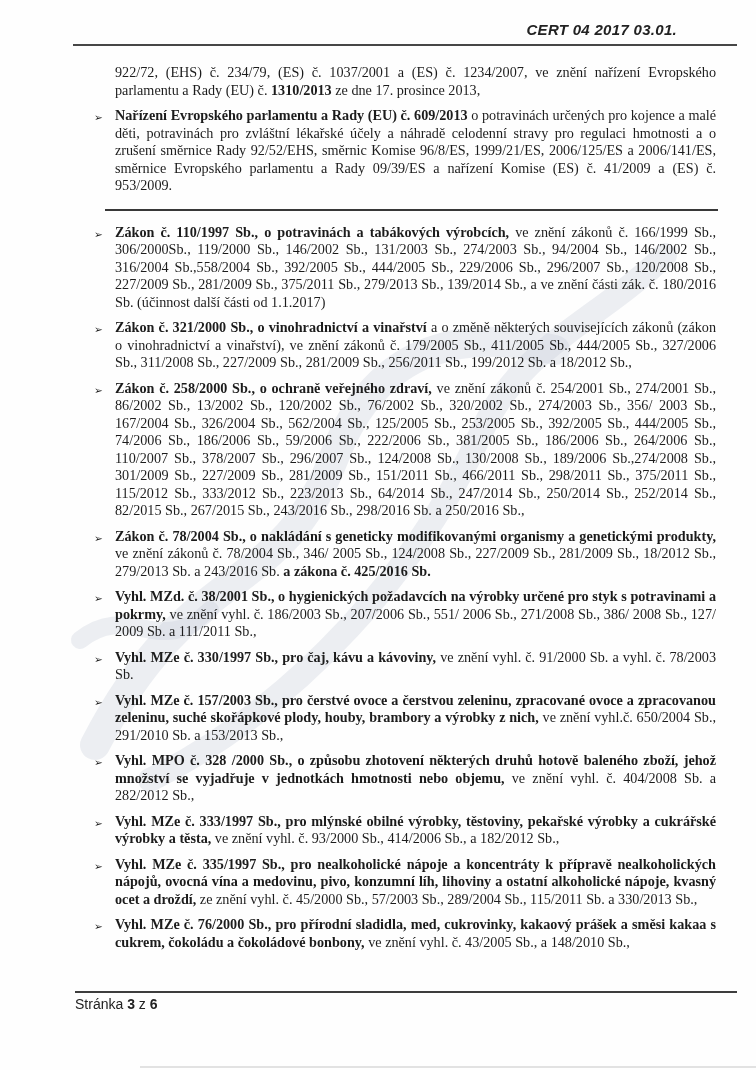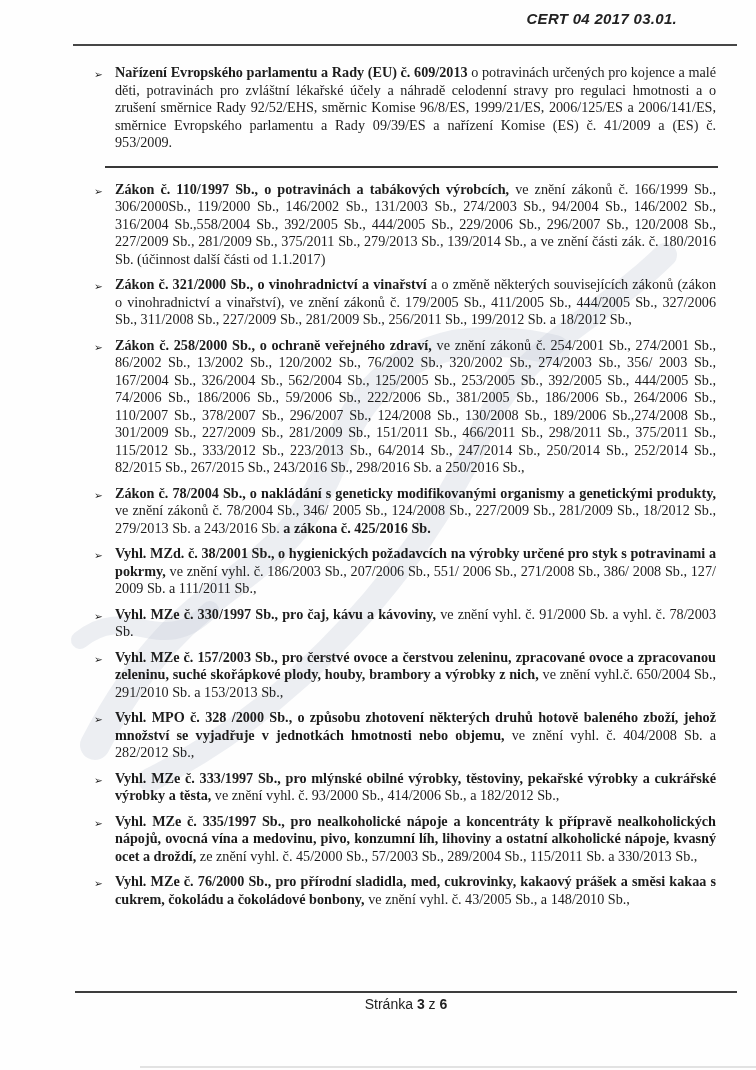--- a/index.html
+++ b/index.html
@@ -11,21 +11,21 @@
     font-family: "Liberation Serif", "DejaVu Serif", serif;
     color: #1c1c1c;
   }
   .page { position: absolute; inset: 0; }
 
   
   .watermark { position: absolute; left: 0; top: 0; pointer-events: none; }
 
   
   .header-code {
-    position: absolute; top: 10px; right: 79px;
+    position: absolute; top: 21px; right: 79px;
     font-family: "Liberation Sans", sans-serif;
     font-style: italic; font-weight: 700;
     font-size: 15px; letter-spacing: 0.3px;
     color: #222;
     text-align: center;
   }
   .header-rule {
     position: absolute; top: 44px; left: 73px; width: 664px; height: 2px;
     background: #474747;
   }
@@ -49,21 +49,21 @@
     margin: 14px 0 13px -10px; width: 613px;
   }
 
   
   .footer-rule {
     position: absolute; top: 991px; left: 75px; width: 662px; height: 2px;
     background: #3d3d3d;
   }
   .footer-text {
     position: absolute; top: 996px; left: 75px; width: 662px;
-    text-align: center;
+    text-align: left;
     font-family: "Liberation Sans", sans-serif;
     font-size: 14px; color: #222;
   }
 
   
   .scan-edge {
     position: absolute; bottom: 2px; left: 140px; right: 0; height: 2px;
     background: #e2e2e2;
   }
 </style>
@@ -78,20 +78,23 @@
       <path d="M150,780 C300,705 420,565 480,435 C520,345 600,320 665,255" stroke-width="24"></path>
       <path d="M80,640 C130,600 160,660 210,610" stroke-width="18"></path>
     </g>
   </svg>
 
   <div class="header-code">CERT 04 2017 03.01.</div>
   <div class="header-rule"></div>
 
   <div class="content">
 
+    <div class="para">
+      <span><span>922/72, (EHS) č. 234/79, (ES) č. 1037/2001 a (ES) č. 1234/2007, ve znění nařízení Evropského parlamentu a Rady (EU) č. </span><span class="bold">1310/2013</span><span> ze dne 17. prosince 2013,</span></span>
+    </div>
 
     <div class="para">
       <span class="bullet">➢</span>
       <span><span class="bold">Nařízení Evropského parlamentu a Rady (EU) č. 609/2013</span><span> o potravinách určených pro kojence a malé děti, potravinách pro zvláštní lékařské účely a náhradě celodenní stravy pro regulaci hmotnosti a o zrušení směrnice Rady 92/52/EHS, směrnic Komise 96/8/ES, 1999/21/ES, 2006/125/ES a 2006/141/ES, směrnice Evropského parlamentu a Rady 09/39/ES a nařízení Komise (ES) č. 41/2009 a (ES) č. 953/2009.</span></span>
     </div>
 
     <div class="section-rule"></div>
 
     <div class="para">
       <span class="bullet">➢</span>

